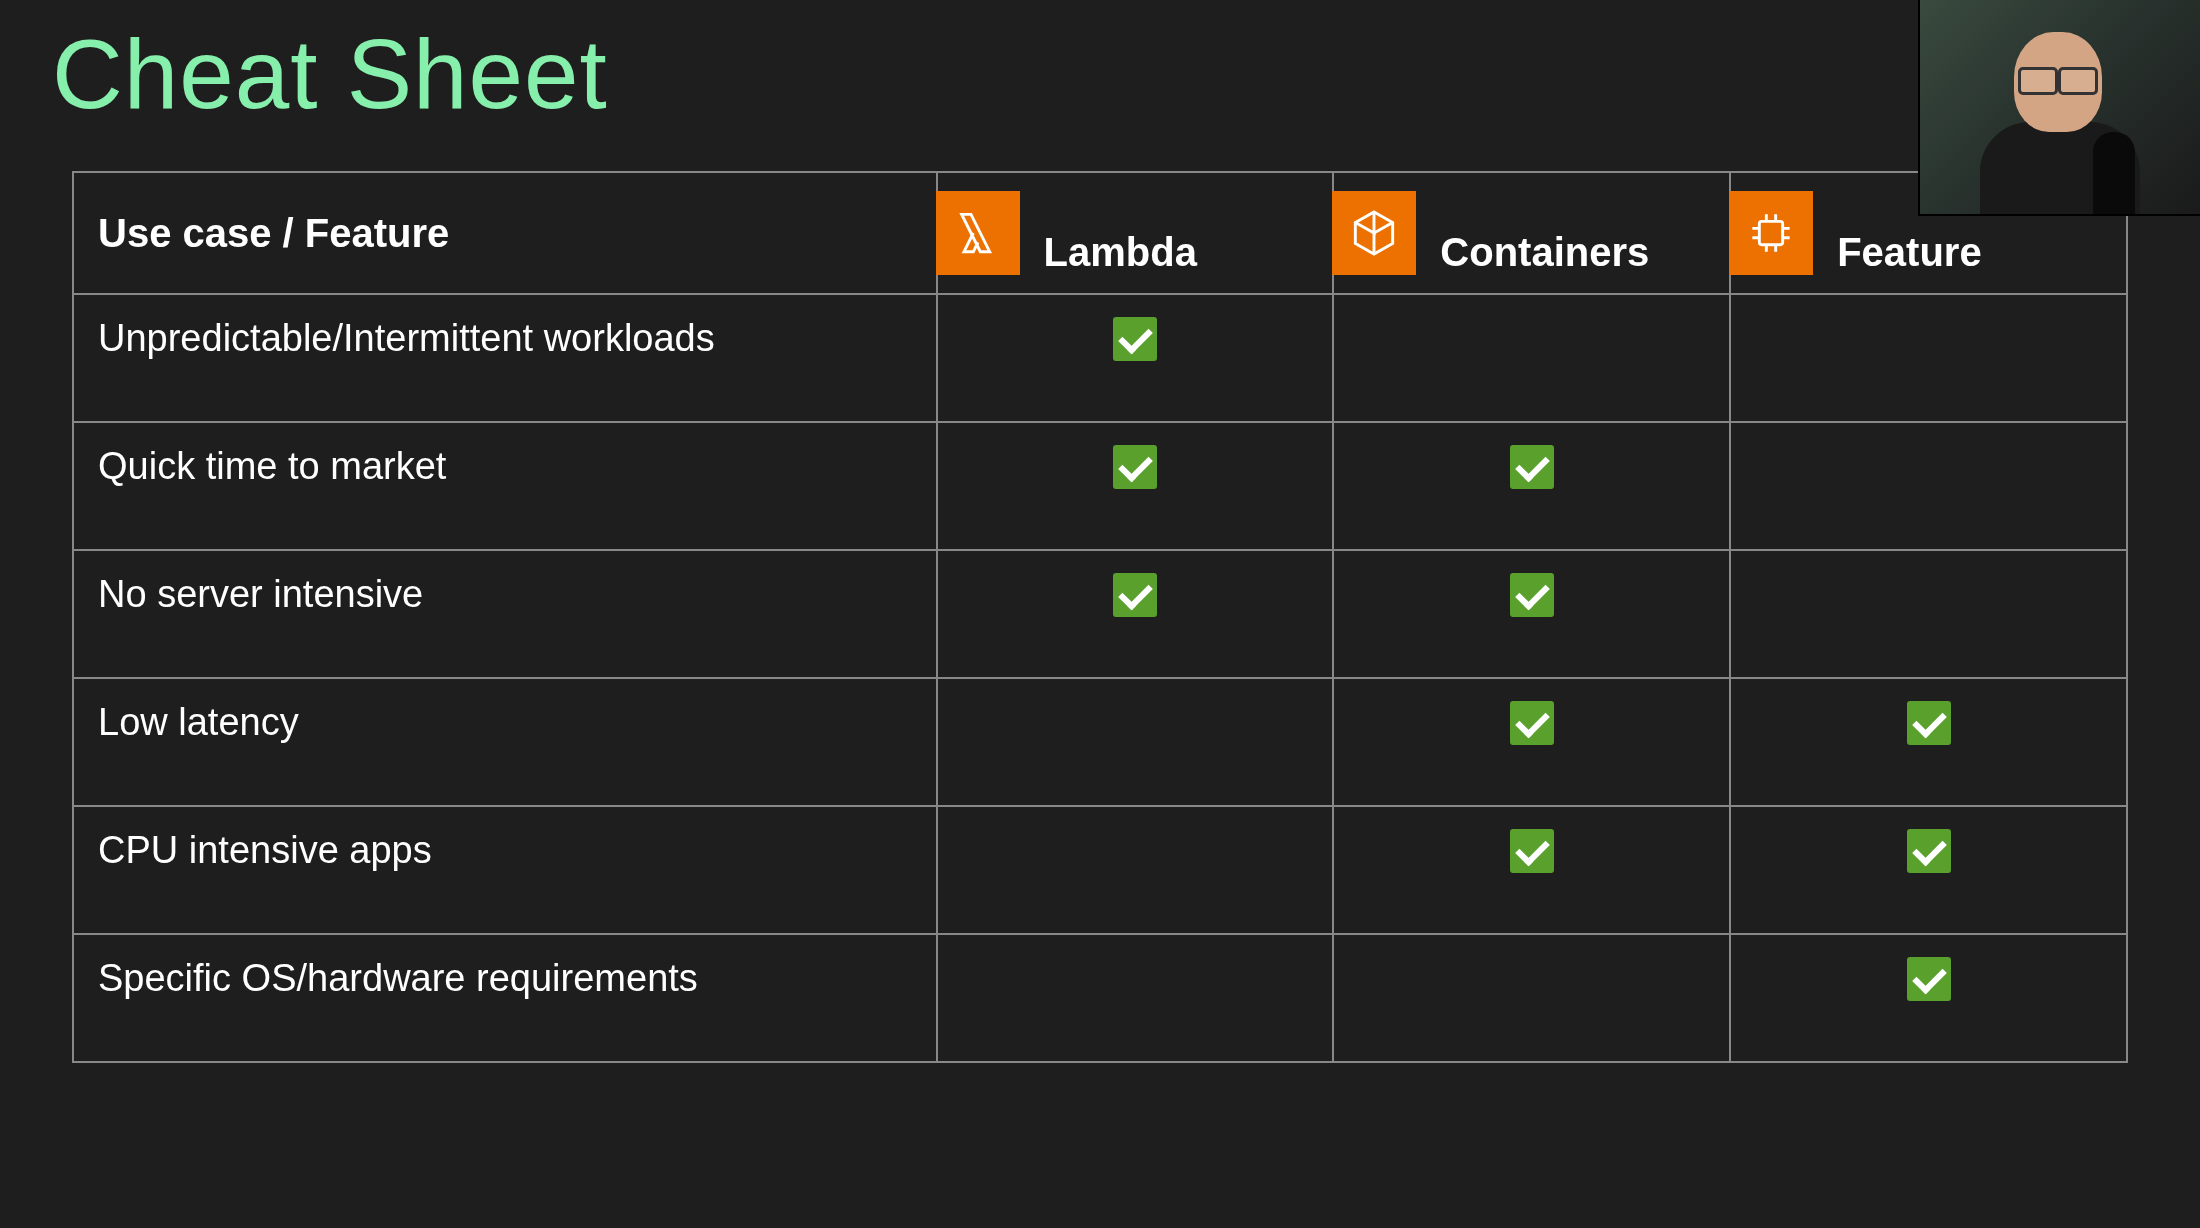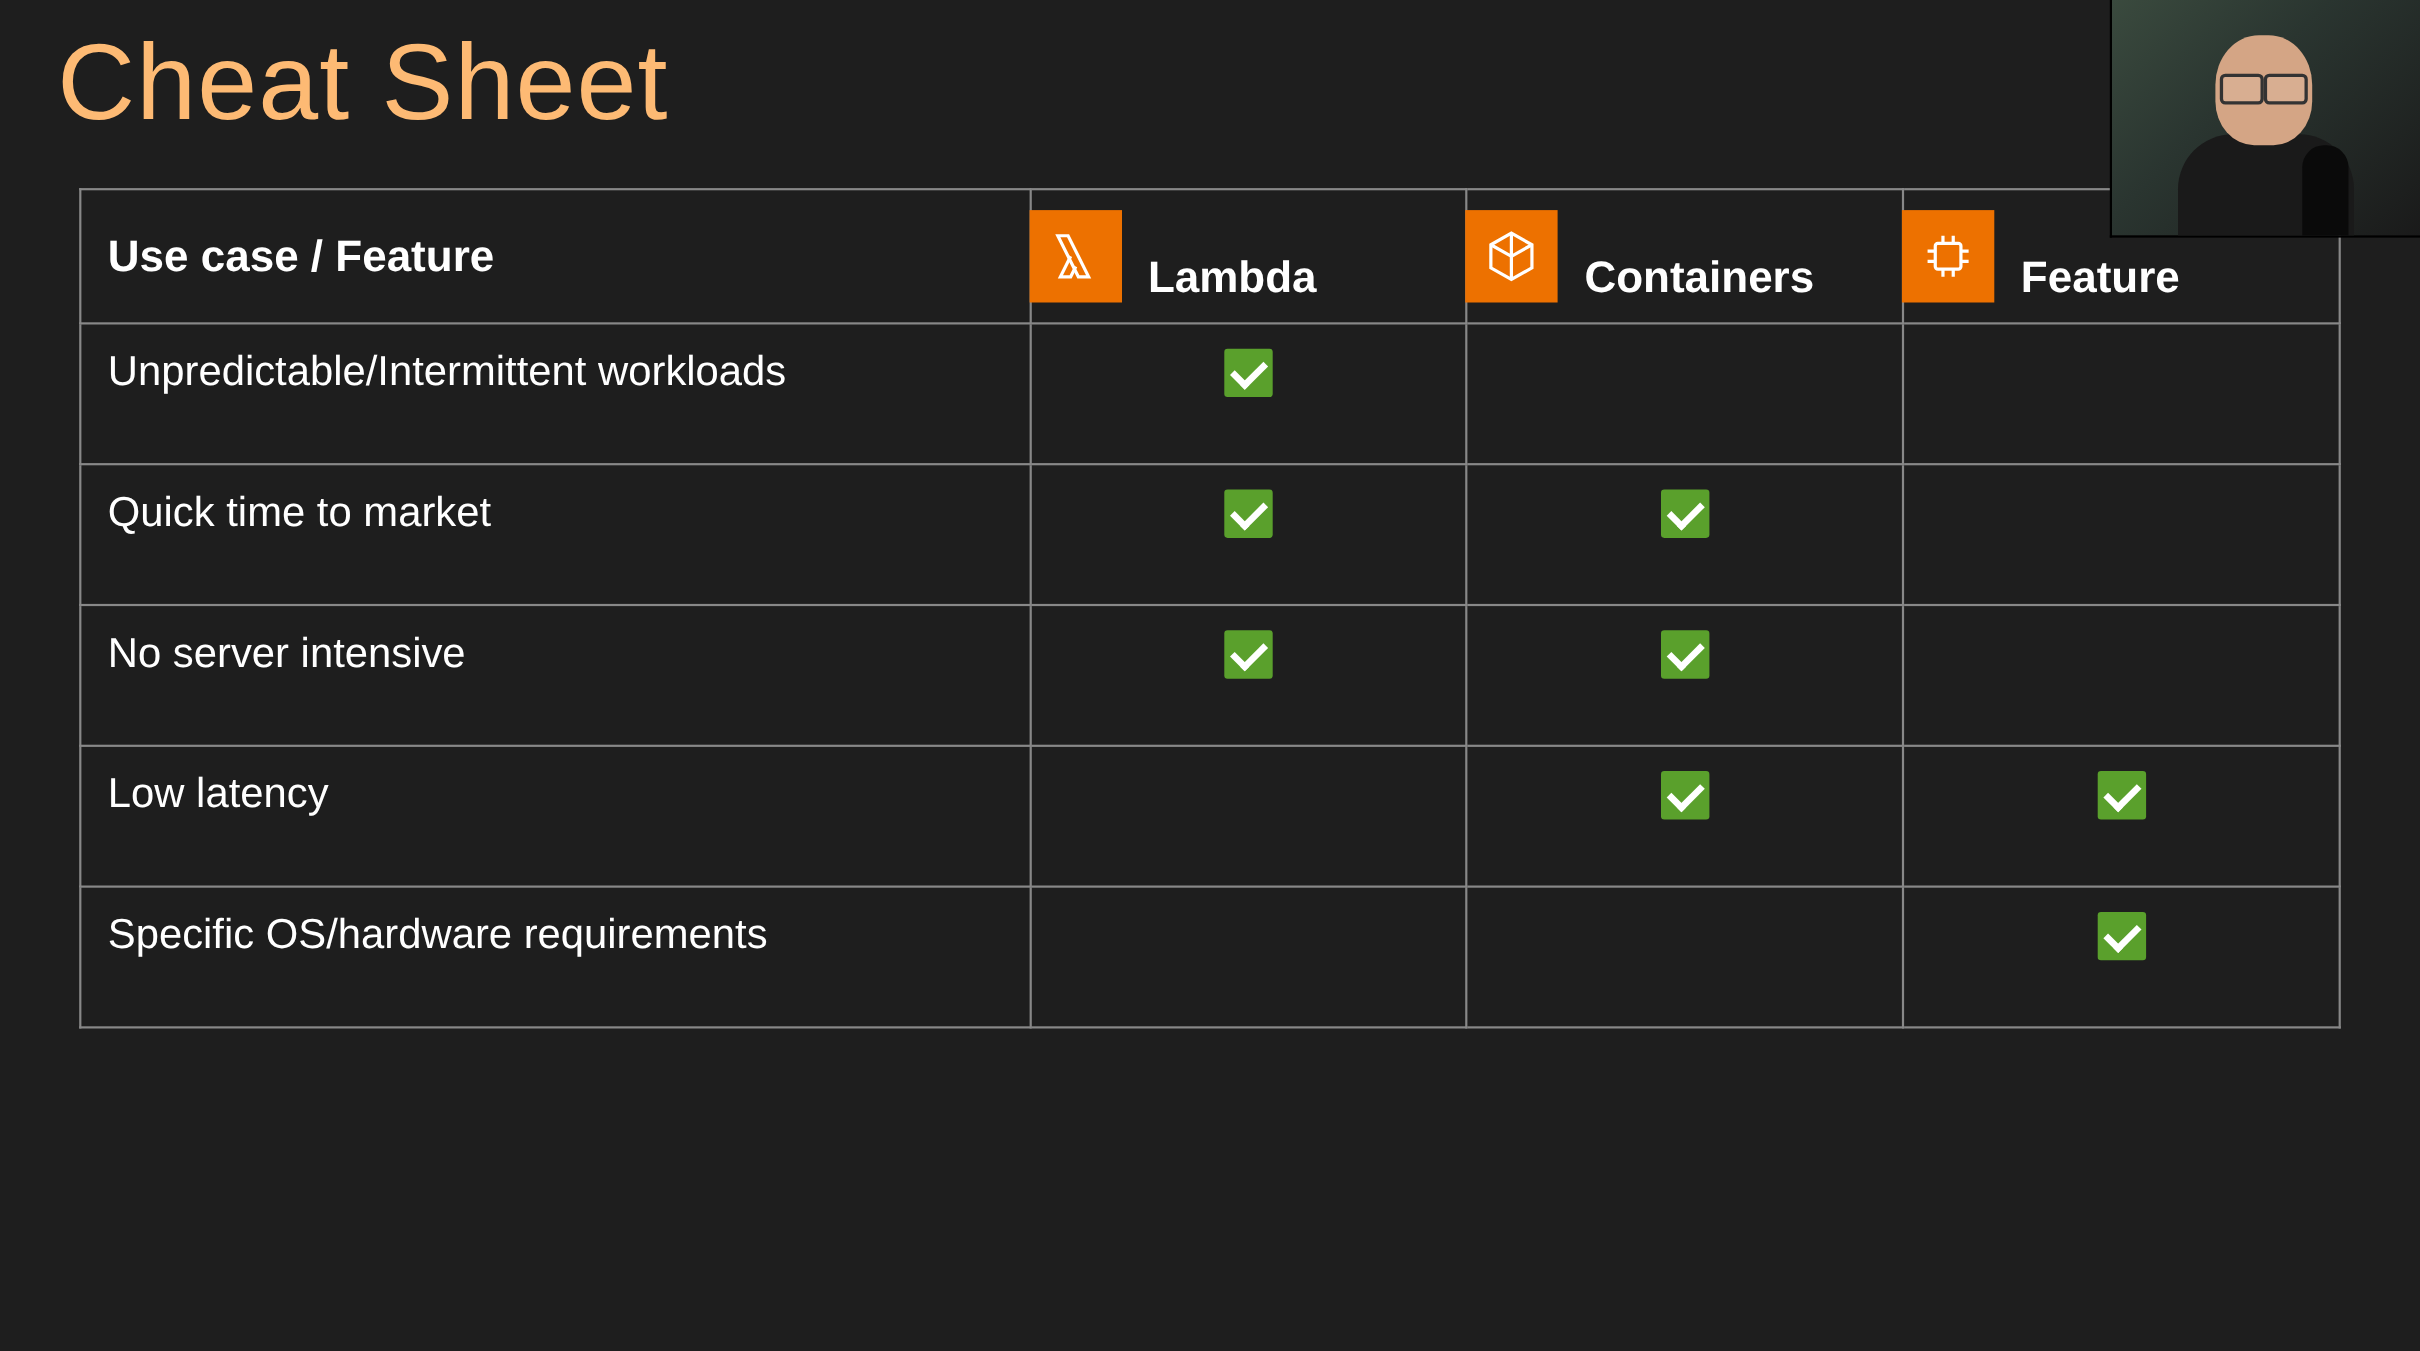--- a/index.html
+++ b/index.html
@@ -9,21 +9,21 @@
     }
     body {
       background: #1e1e1e;
       font-family: Arial, Helvetica, sans-serif;
       width: 2200px;
       height: 1228px;
       position: relative;
       overflow: hidden;
     }
     .title {
-      color: #fdba74;
+      color: #86efac;
       font-size: 98px;
       font-weight: 400;
       padding: 18px 0 0 52px;
       letter-spacing: 1px;
     }
     .table-container {
       padding: 40px 72px 16px 72px;
     }
     table {
       width: 100%;
@@ -246,20 +246,26 @@
           <td class="check-cell"><span class="checkmark"></span></td>
           <td class="check-cell"></td>
         </tr>
         <tr>
           <td class="feature-cell">Low latency</td>
           <td class="check-cell"></td>
           <td class="check-cell"><span class="checkmark"></span></td>
           <td class="check-cell"><span class="checkmark"></span></td>
         </tr>
         <tr>
+          <td class="feature-cell">CPU intensive apps</td>
+          <td class="check-cell"></td>
+          <td class="check-cell"><span class="checkmark"></span></td>
+          <td class="check-cell"><span class="checkmark"></span></td>
+        </tr>
+        <tr>
           <td class="feature-cell">Specific OS/hardware requirements</td>
           <td class="check-cell"></td>
           <td class="check-cell"></td>
           <td class="check-cell"><span class="checkmark"></span></td>
         </tr>
       </tbody>
   </table>
 </div>
 
 <div class="webcam">

